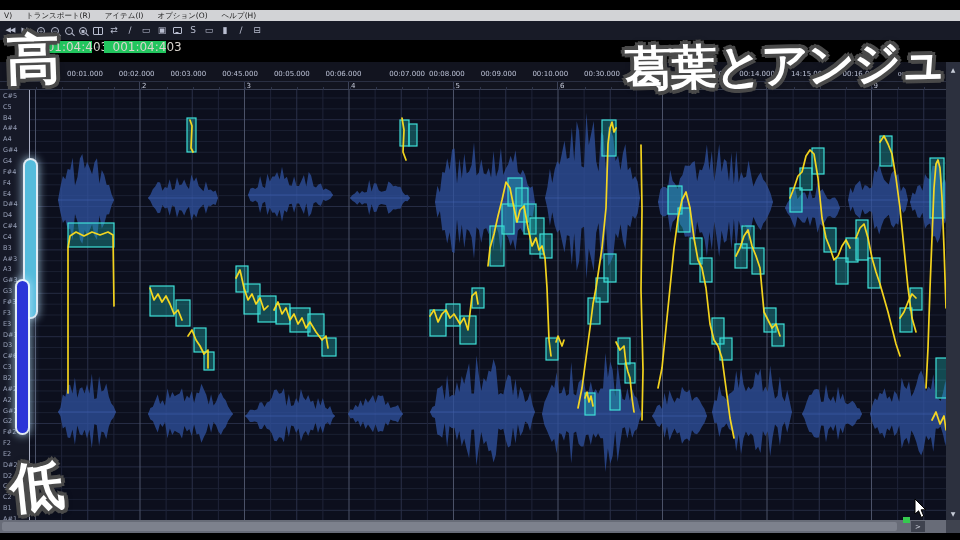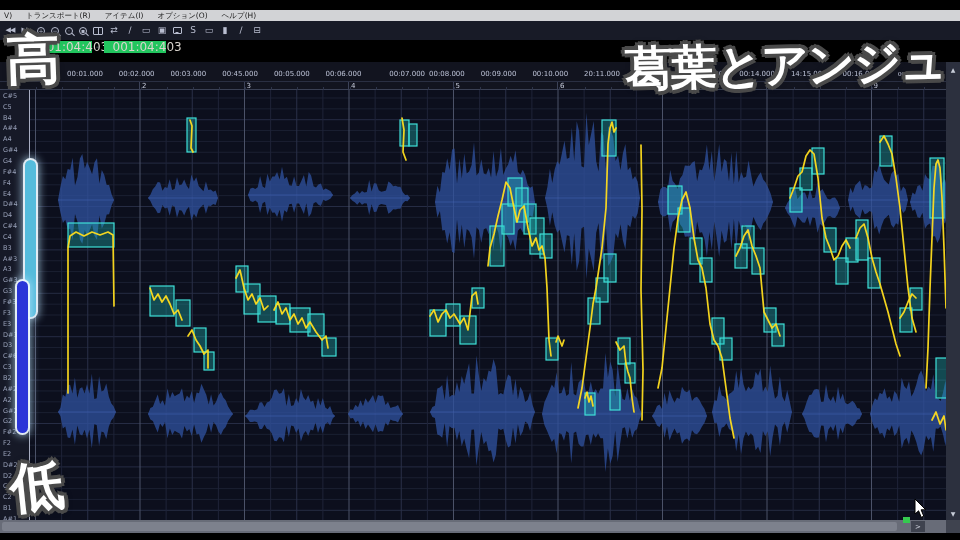--- a/index.html
+++ b/index.html
@@ -128,21 +128,21 @@
       <span class="time-label" style="left: 85px;">00:01.000</span>
       <span class="time-label" style="left: 136.7px;">00:02.000</span>
       <span class="time-label" style="left: 188.4px;">00:03.000</span>
       <span class="time-label" style="left: 240.1px;">00:45.000</span>
       <span class="time-label" style="left: 291.8px;">00:05.000</span>
       <span class="time-label" style="left: 343.5px;">00:06.000</span>
       <span class="time-label" style="left: 395.2px; margin-left: 12px;">00:07.000</span>
       <span class="time-label" style="left: 446.9px;">00:08.000</span>
       <span class="time-label" style="left: 498.6px;">00:09.000</span>
       <span class="time-label" style="left: 550.3px;">00:10.000</span>
-      <span class="time-label" style="left: 602px;">20:11.000</span>
+      <span class="time-label" style="left: 602px;">00:30.000</span>
       <span class="time-label" style="left: 653.7px;">00:12.000</span>
       <span class="time-label" style="left: 705.4px;">00:13.000</span>
       <span class="time-label" style="left: 757.1px;">00:14.000</span>
       <span class="time-label" style="left: 808.8px;">14:15.000</span>
       <span class="time-label" style="left: 860.5px;">00:16.000</span>
       <span class="time-label" style="left: 912.2px; font-family: Liberation Serif, serif;">00:17.000</span>
       <span class="measure-tick" style="left: 139px;"></span>
       <span class="measure-label" style="left: 142px;">2</span>
       <span class="measure-tick" style="left: 243.5px;"></span>
       <span class="measure-label" style="left: 246.5px;">3</span>

